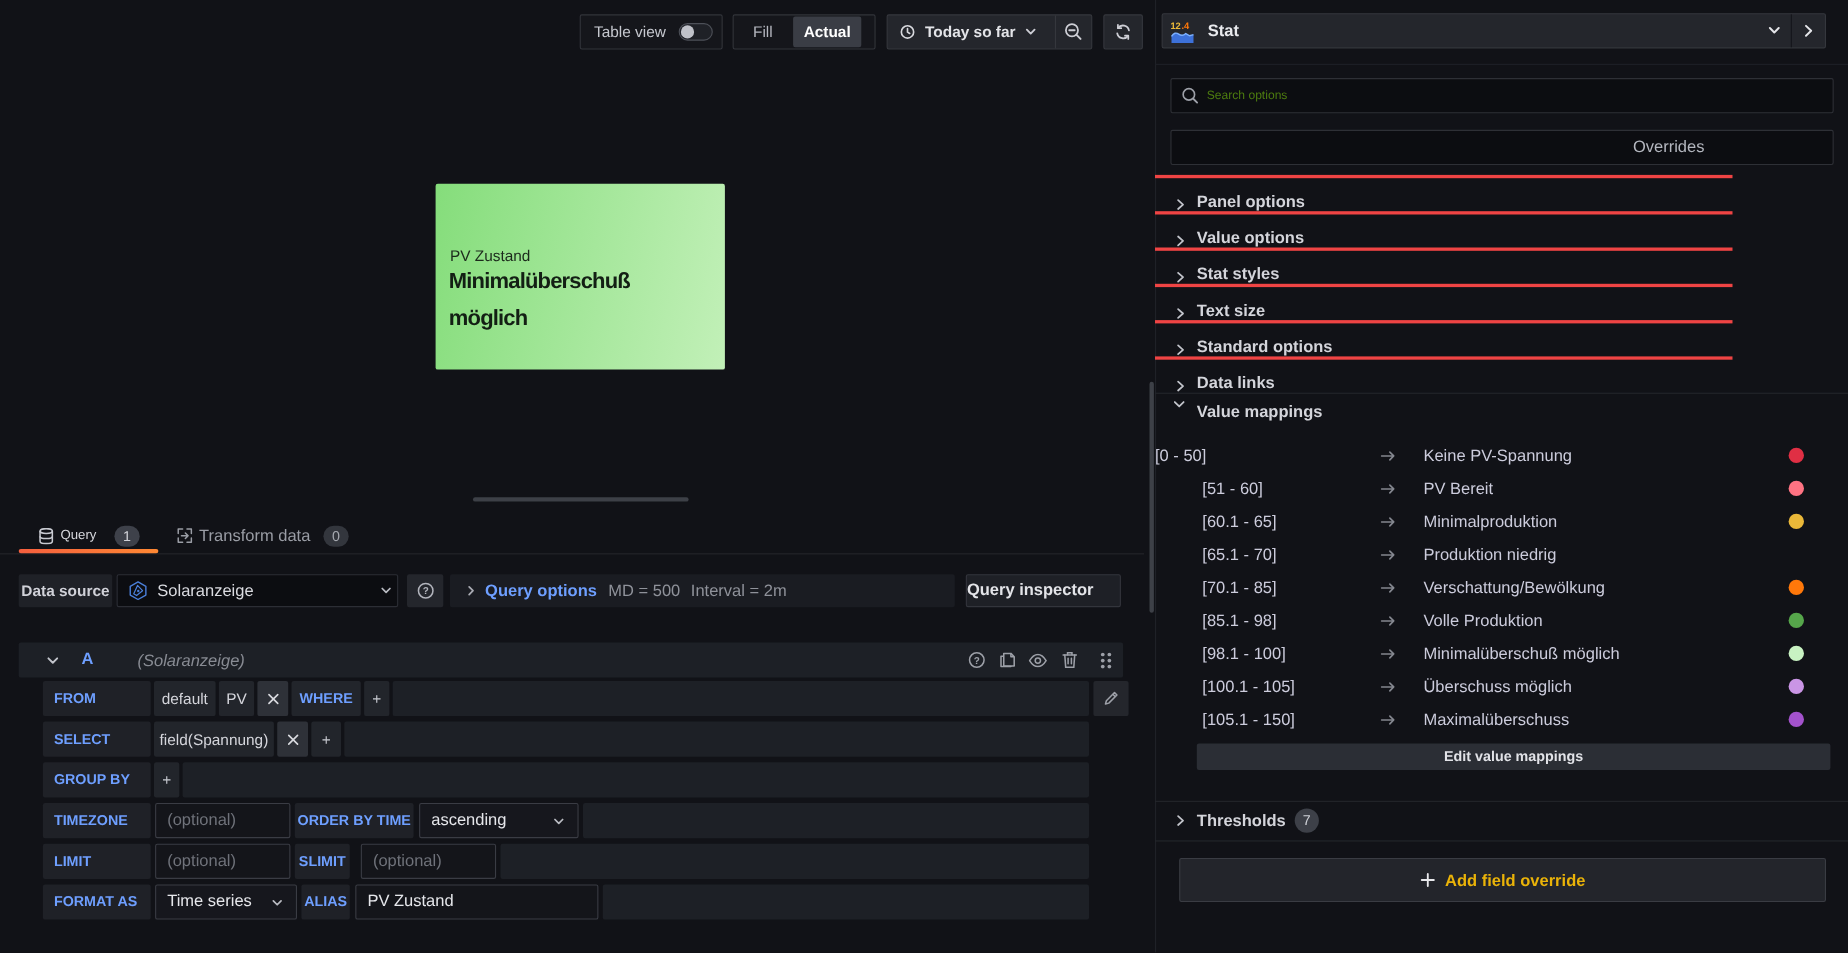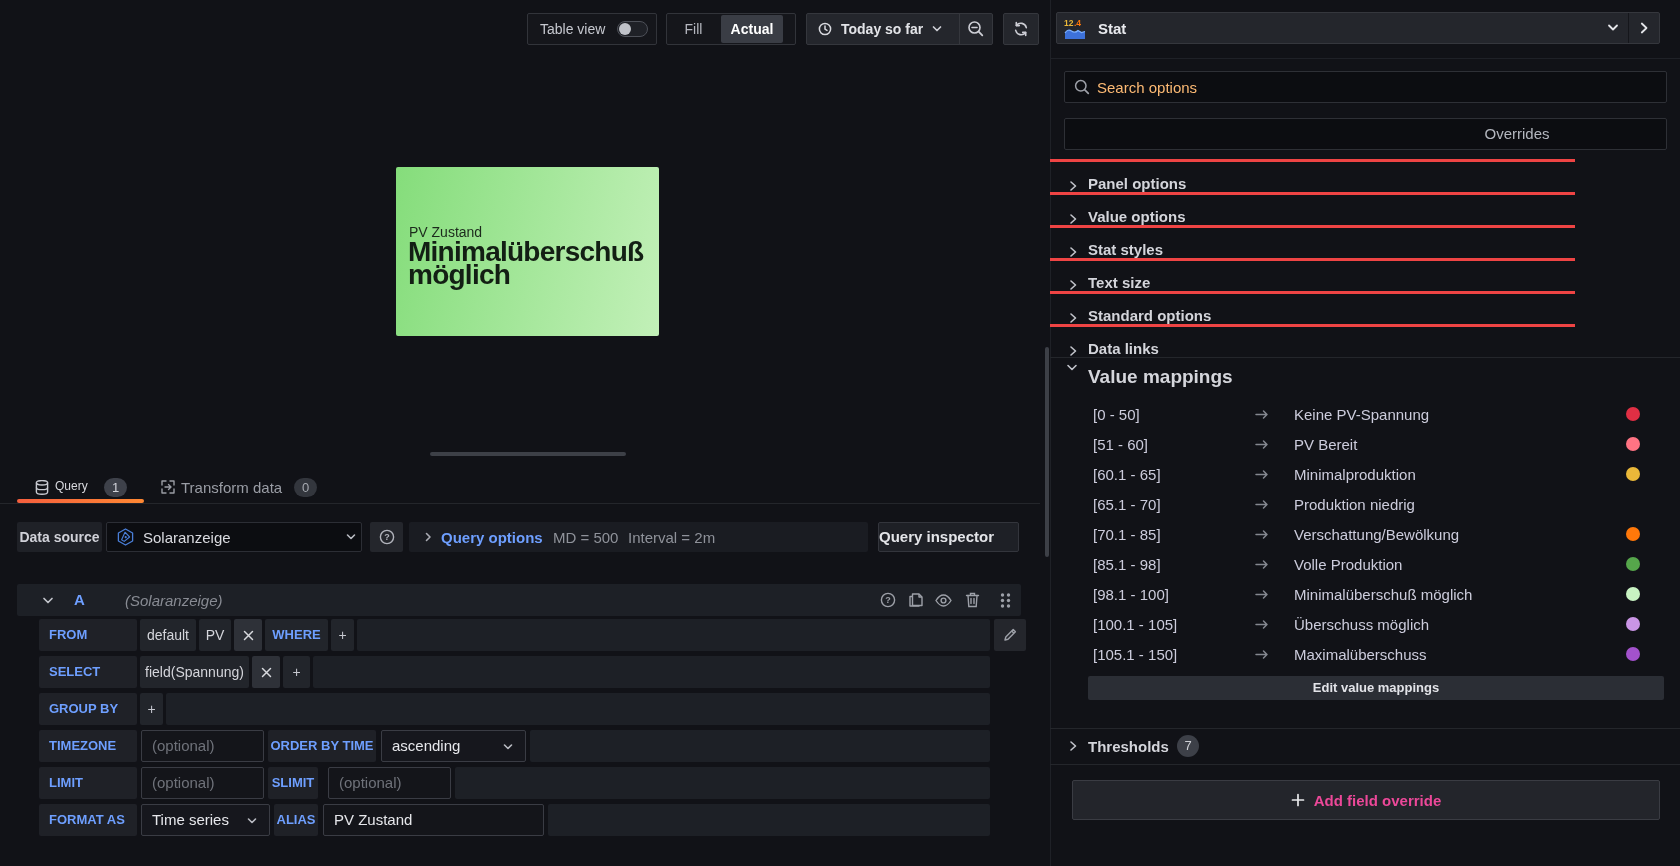--- a/index.html
+++ b/index.html
@@ -54,21 +54,21 @@
   <svg width="16" height="16" viewBox="0 0 16 16" fill="none" stroke="#cdced5" stroke-width="1.6" stroke-linecap="round" stroke-linejoin="round">
       <path d="M13.3 6.6 A5.6 5.6 0 0 0 3.4 4.4"></path>
       <path d="M3.3 1.6 L3.3 4.6 L6.3 4.6"></path>
       <path d="M2.7 9.4 A5.6 5.6 0 0 0 12.6 11.6"></path>
       <path d="M12.7 14.4 L12.7 11.4 L9.7 11.4"></path>
     </svg>
 </div>
 
 <div class="abs" style="left:396px;top:167px;width:263px;height:169px;border-radius:2px;background:linear-gradient(102deg,#85dd7b 0%,#c2f0b8 100%)">
   <div style="position:absolute;left:13px;top:56px;color:#1c2a1c;font-size:14px;line-height:18px">PV Zustand</div>
-  <div style="position:absolute;left:12px;top:73px;color:#131f14;font-size:28px;line-height:23px;font-weight:700;letter-spacing:-0.75px">Minimalüberschuß<br>möglich</div>
+  <div style="position:absolute;left:12px;top:73px;color:#131f14;font-size:20px;line-height:33px;font-weight:700;letter-spacing:-0.75px">Minimalüberschuß<br>möglich</div>
 </div>
 
 <div class="abs" style="left:430px;top:452px;width:196px;height:4px;border-radius:2px;background:#3d4047"></div>
 <div class="abs" style="left:1045px;top:347px;width:4px;height:210px;border-radius:2px;background:#3d4047"></div>
 <div class="abs" style="left:1050px;top:0;width:1px;height:866px;background:#1f2127"></div>
 
 <div class="abs" style="left:0;top:503px;width:1040px;height:1px;background:#24262b"></div>
 <svg class="abs" style="left:35px;top:480px" width="14" height="15" viewBox="0 0 14 15">
     <ellipse cx="7" cy="2.8" rx="5.6" ry="2.2" fill="none" stroke="#c8cad1" stroke-width="1.4"></ellipse>
     <path d="M1.4 2.8 V12 c0 1.2 2.5 2.2 5.6 2.2 s5.6-1 5.6-2.2 V2.8" fill="none" stroke="#c8cad1" stroke-width="1.4"></path>
@@ -224,21 +224,21 @@
       <path d="M1.8 1.5 L6.5 6 L1.8 10.5" fill="none" stroke="#e4e5e9" stroke-width="1.8" stroke-linecap="round" stroke-linejoin="round"></path>
     </svg>
 </div>
 <div class="abs" style="left:1050px;top:58px;width:630px;height:1px;background:#1f2127"></div>
 
 <div class="abs" style="left:1064px;top:71px;width:603px;height:32px;background:#0c0d11;border:1px solid #2e3036;border-radius:2px;display:flex;align-items:center">
   <svg width="16" height="16" viewBox="0 0 16 16" style="margin-left:9px">
       <circle cx="6.8" cy="6.8" r="5.2" fill="none" stroke="#9da0a8" stroke-width="1.5"></circle>
       <path d="M10.8 10.8 L14.3 14.3" stroke="#9da0a8" stroke-width="1.7" stroke-linecap="round"></path>
     </svg>
-  <span style="margin-left:7px;font-size:15px;color:#fdba74">Search options</span>
+  <span style="margin-left:7px;font-size:11px;color:#4d7c0f">Search options</span>
 </div>
 
 <div class="abs" style="left:1064px;top:118px;width:603px;height:32px;background:#0c0d11;border:1px solid #2e3036;border-radius:2px">
   <span class="abs" style="left:302px;top:0;width:300px;height:30px;text-align:center;line-height:30px;color:#b4b7bf;font-size:15px">Overrides</span>
 </div>
 
 <div class="sect" style="top:159px">
     <svg width="9" height="12" viewBox="0 0 9 12" style="margin-left:19px;position:absolute">
       <path d="M2 2 L6.5 6 L2 10" fill="none" stroke="#c2c4cb" stroke-width="1.6" stroke-linecap="round" stroke-linejoin="round"></path>
     </svg>
@@ -273,24 +273,24 @@
       <path d="M2 2 L6.5 6 L2 10" fill="none" stroke="#c2c4cb" stroke-width="1.6" stroke-linecap="round" stroke-linejoin="round"></path>
     </svg>
     <span class="tt">Data links</span>
   </div>
 <div class="abs" style="left:1066px;top:364px;">
     <svg width="12" height="9" viewBox="0 0 12 9">
       <path d="M2 1.5 L6 5.5 L10 1.5" fill="none" stroke="#c2c4cb" stroke-width="1.6" stroke-linecap="round" stroke-linejoin="round"></path>
     </svg>
   </div>
 <div class="abs" style="left:1050px;top:357px;width:630px;height:1px;background:#24262b"></div>
-<span class="abs" style="left:1088px;top:366px;color:#d4d5db;font-weight:700;font-size:19px">Value mappings</span>
+<span class="abs" style="left:1088px;top:366px;color:#d4d5db;font-weight:700;font-size:15px">Value mappings</span>
 
 <div class="mrow" style="top:399px">
-    <span style="margin-left:43px">[0 - 50]</span>
+    <span style="">[0 - 50]</span>
     <span class="abs" style="left:205px">
       <svg width="14" height="11" viewBox="0 0 14 11">
         <path d="M1 5.5 H12 M8.5 2 L12 5.5 L8.5 9" fill="none" stroke="#84878f" stroke-width="1.5" stroke-linecap="round" stroke-linejoin="round"></path>
       </svg>
     </span>
     <span class="abs" style="left:244px">Keine PV-Spannung</span>
     <span class="abs" style="left:576px;width:14px;height:14px;border-radius:50%;background:#e02f44"></span>
   </div>
 <div class="mrow" style="top:429px">
     <span style="margin-left:43px">[51 - 60]</span>
@@ -379,14 +379,14 @@
 <svg class="abs" style="left:1069px;top:740px" width="9" height="12" viewBox="0 0 9 12">
     <path d="M2 2 L6.5 6 L2 10" fill="none" stroke="#c2c4cb" stroke-width="1.6" stroke-linecap="round" stroke-linejoin="round"></path>
   </svg>
 <span class="abs" style="left:1088px;top:738px;color:#d4d5db;font-weight:700;font-size:15px">Thresholds</span>
 <span class="abs" style="left:1177px;top:735px;width:22px;height:22px;border-radius:50%;background:#3d4048;color:#ced0d6;font-size:13px;text-align:center;line-height:22px">7</span>
 
 <div class="abs" style="left:1072px;top:780px;width:588px;height:40px;border:1px solid #3a3c43;background:#23252b;border-radius:2px;display:flex;align-items:center;justify-content:center">
   <svg width="14" height="14" viewBox="0 0 14 14">
       <path d="M7 1.5 V12.5 M1.5 7 H12.5" stroke="#e8e9ec" stroke-width="1.7" stroke-linecap="round"></path>
     </svg>
-  <span style="margin-left:9px;font-size:15px;font-weight:700;color:#ec4899">Add field override</span>
+  <span style="margin-left:9px;font-size:15px;font-weight:700;color:#eab308">Add field override</span>
 </div>
 
 </body></html>

